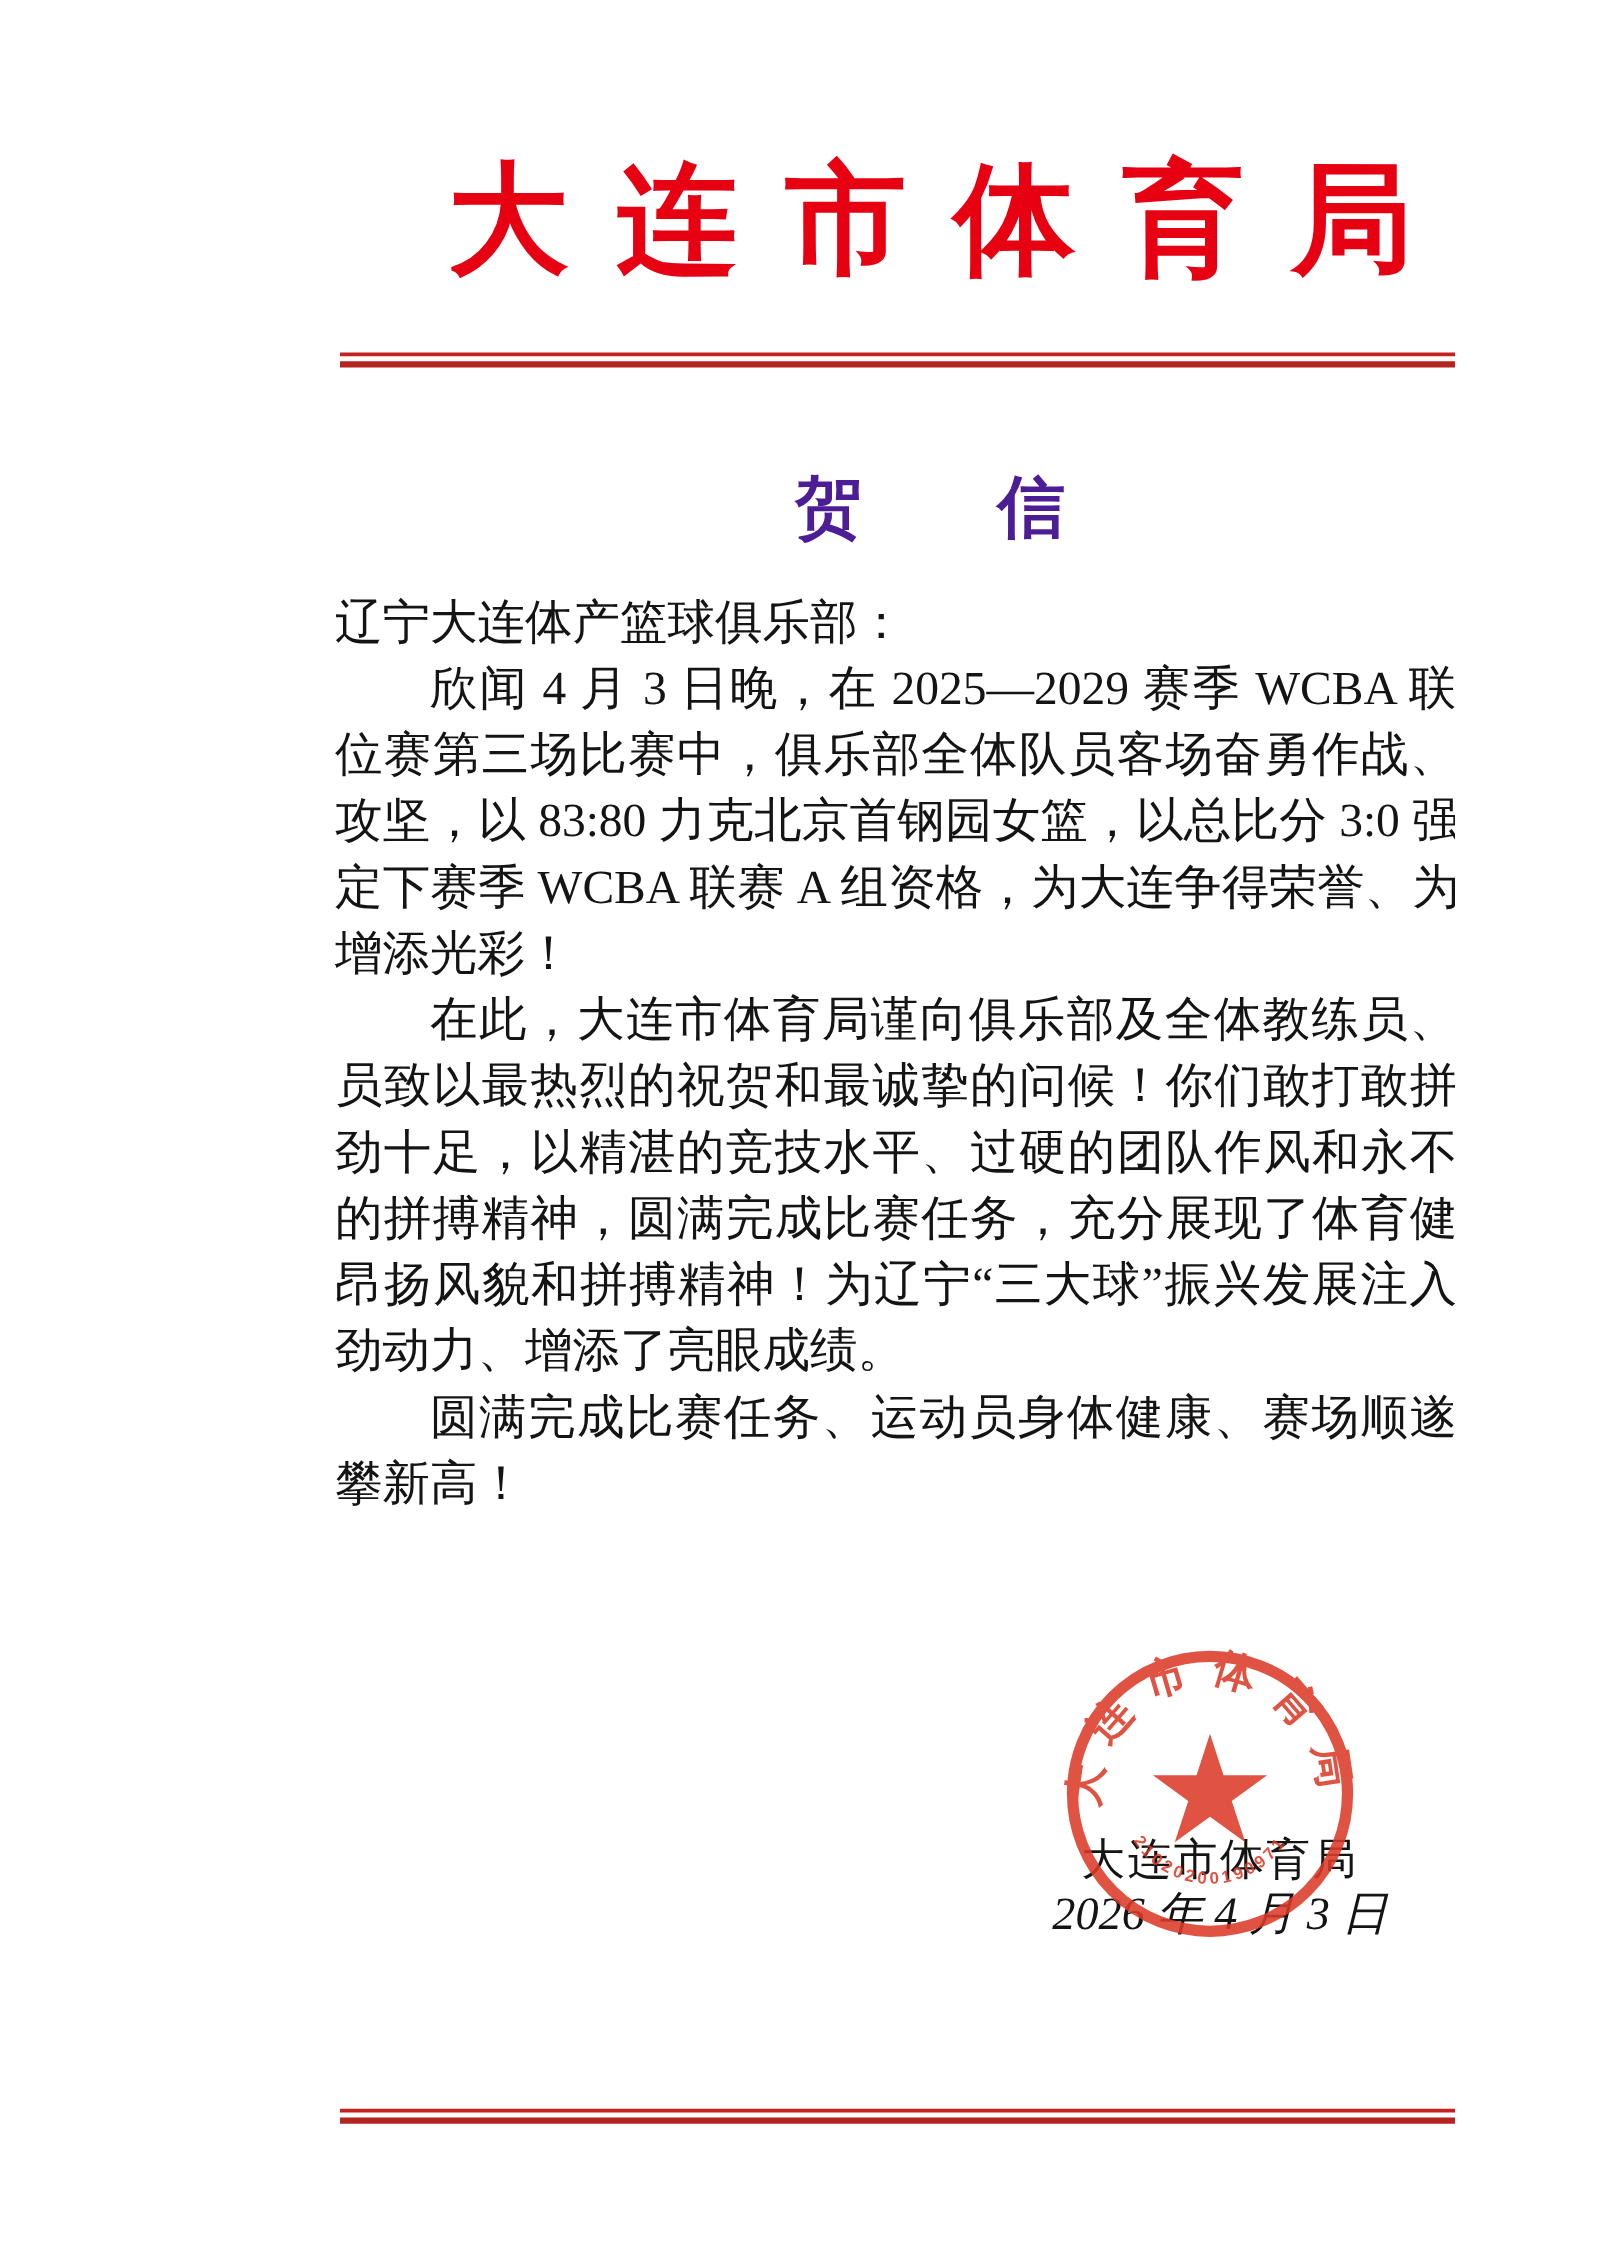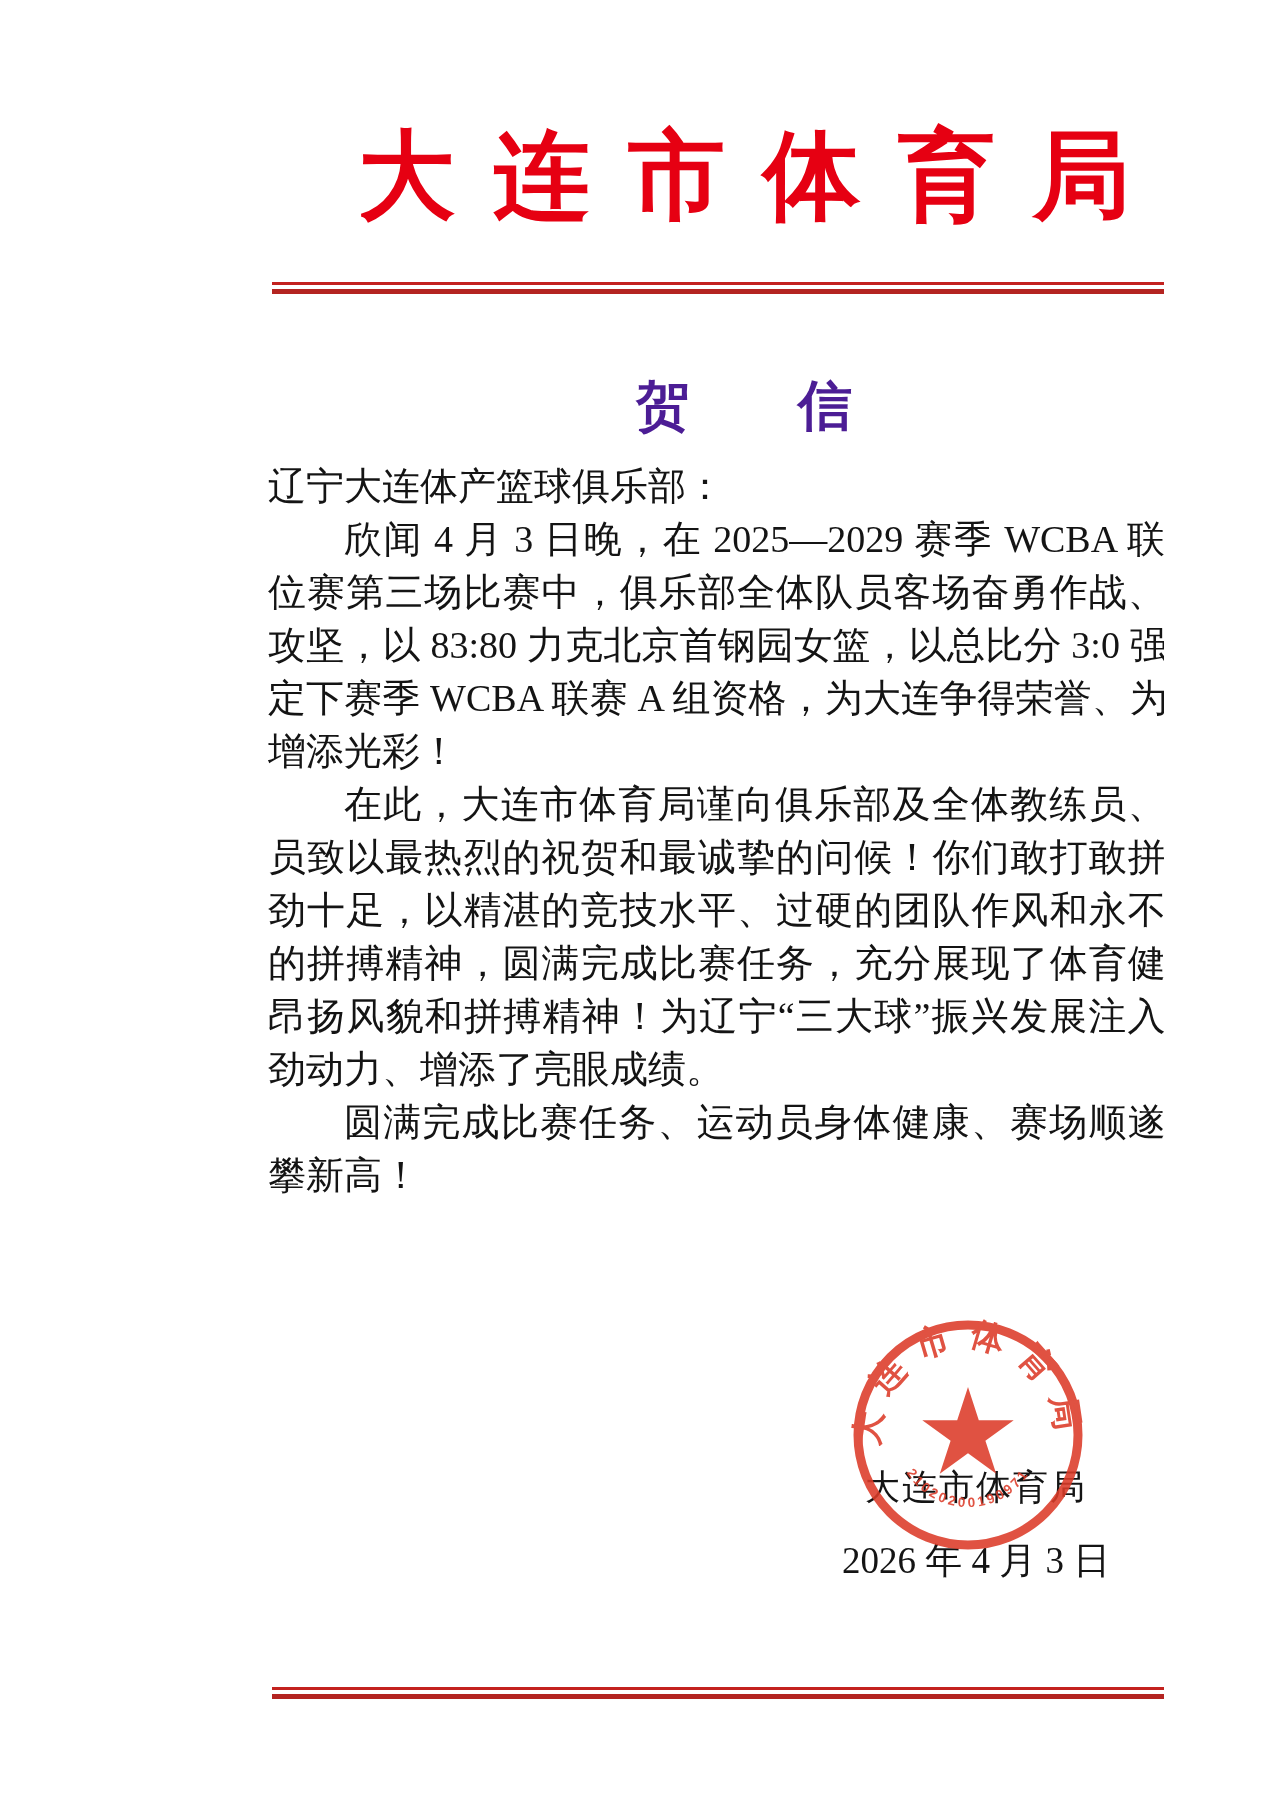--- a/index.html
+++ b/index.html
@@ -48,21 +48,21 @@
     font-size: 54px;
     font-weight: 700;
     color: #4c1d95;
     font-family: "Liberation Serif", serif;
   }
 
   
   .body-text {
     position: absolute;
     left: 152px;
-    top: 460px;
+    top: 472px;
     width: 976px;
     font-size: 38px;
     line-height: 53px;
     color: #141414;
     text-align: justify;
     text-justify: inter-ideograph;
     font-family: "Liberation Serif", serif;
   }
   .body-text p.para { text-indent: 2em; }
   .body-text p.salutation { text-indent: 0; }
@@ -71,21 +71,21 @@
   .sign-block {
     position: absolute;
     left: 690px;
     top: 1466px;
     width: 340px;
     text-align: center;
     color: #141414;
     font-family: "Liberation Serif", serif;
   }
   .sign-block .signature { font-size: 35px; line-height: 44px; letter-spacing: 2px; }
-  .sign-block .sign-date { font-size: 37px; line-height: 44px; margin-top: 29px; }
+  .sign-block .sign-date { font-size: 37px; line-height: 44px; margin-top: 0; font-style: italic; }
 
   
   .seal {
     position: absolute;
     left: 722px;
     top: 1305px;
     width: 260px;
     height: 260px;
     opacity: 0.88;
     pointer-events: none;

